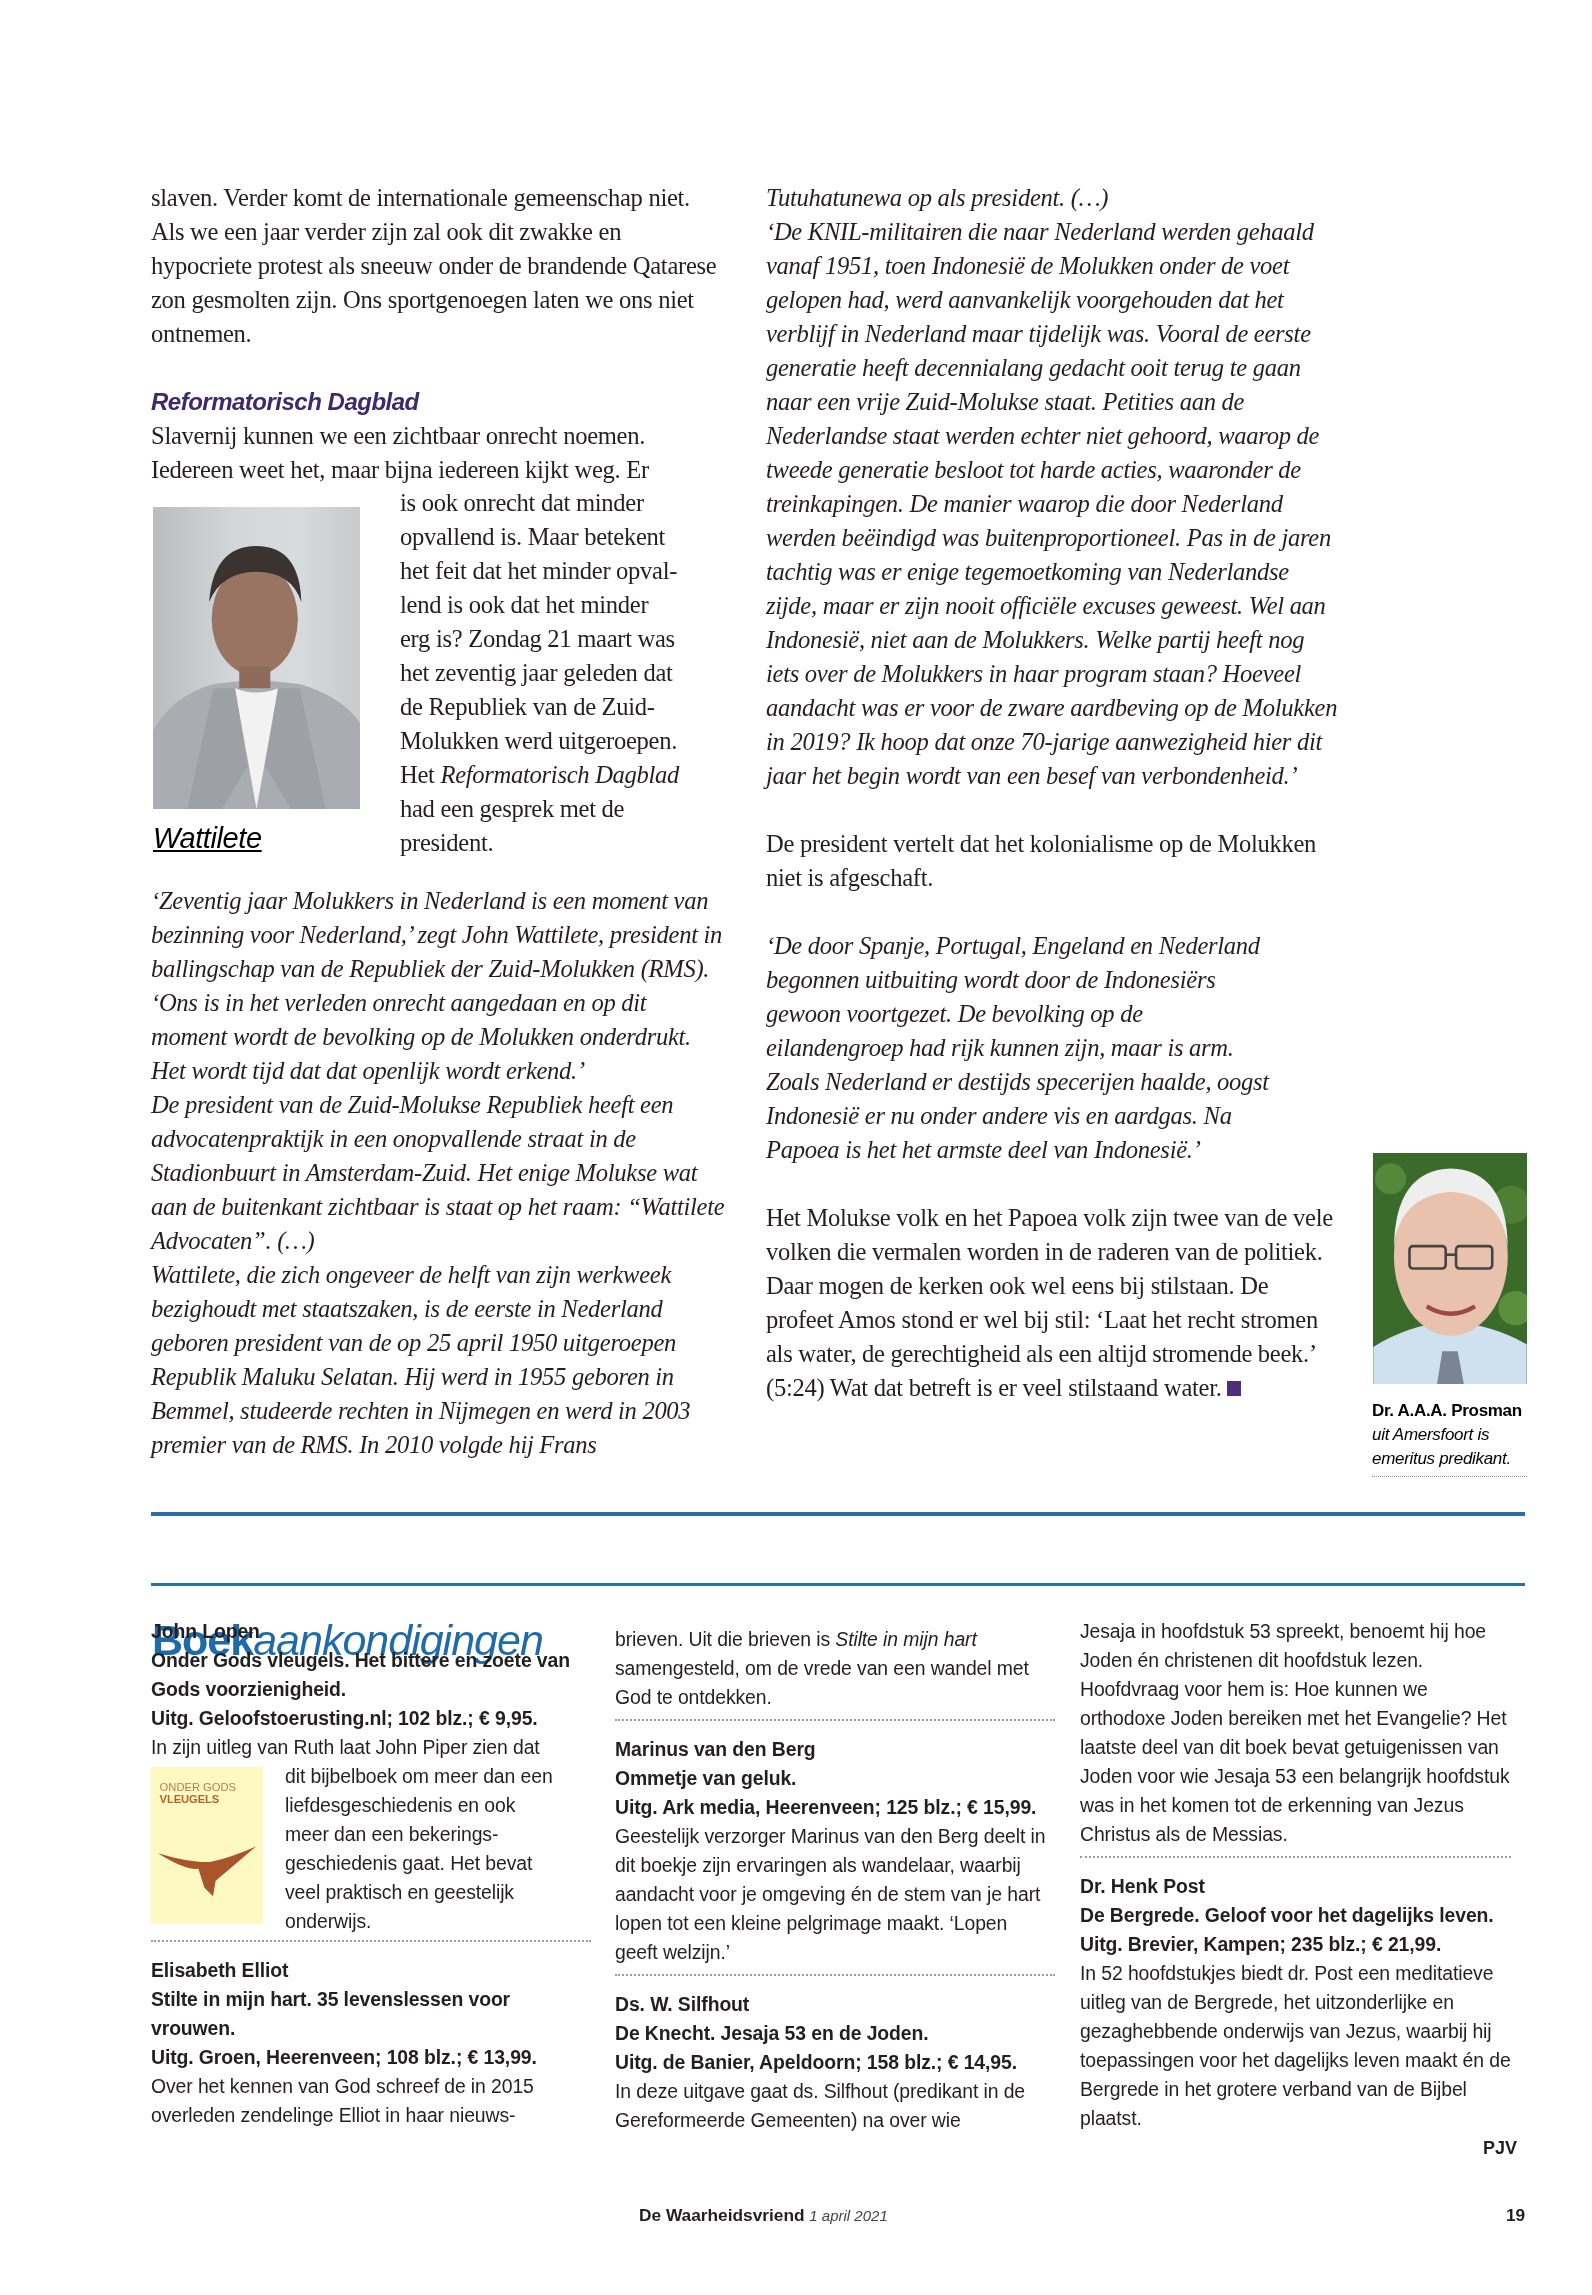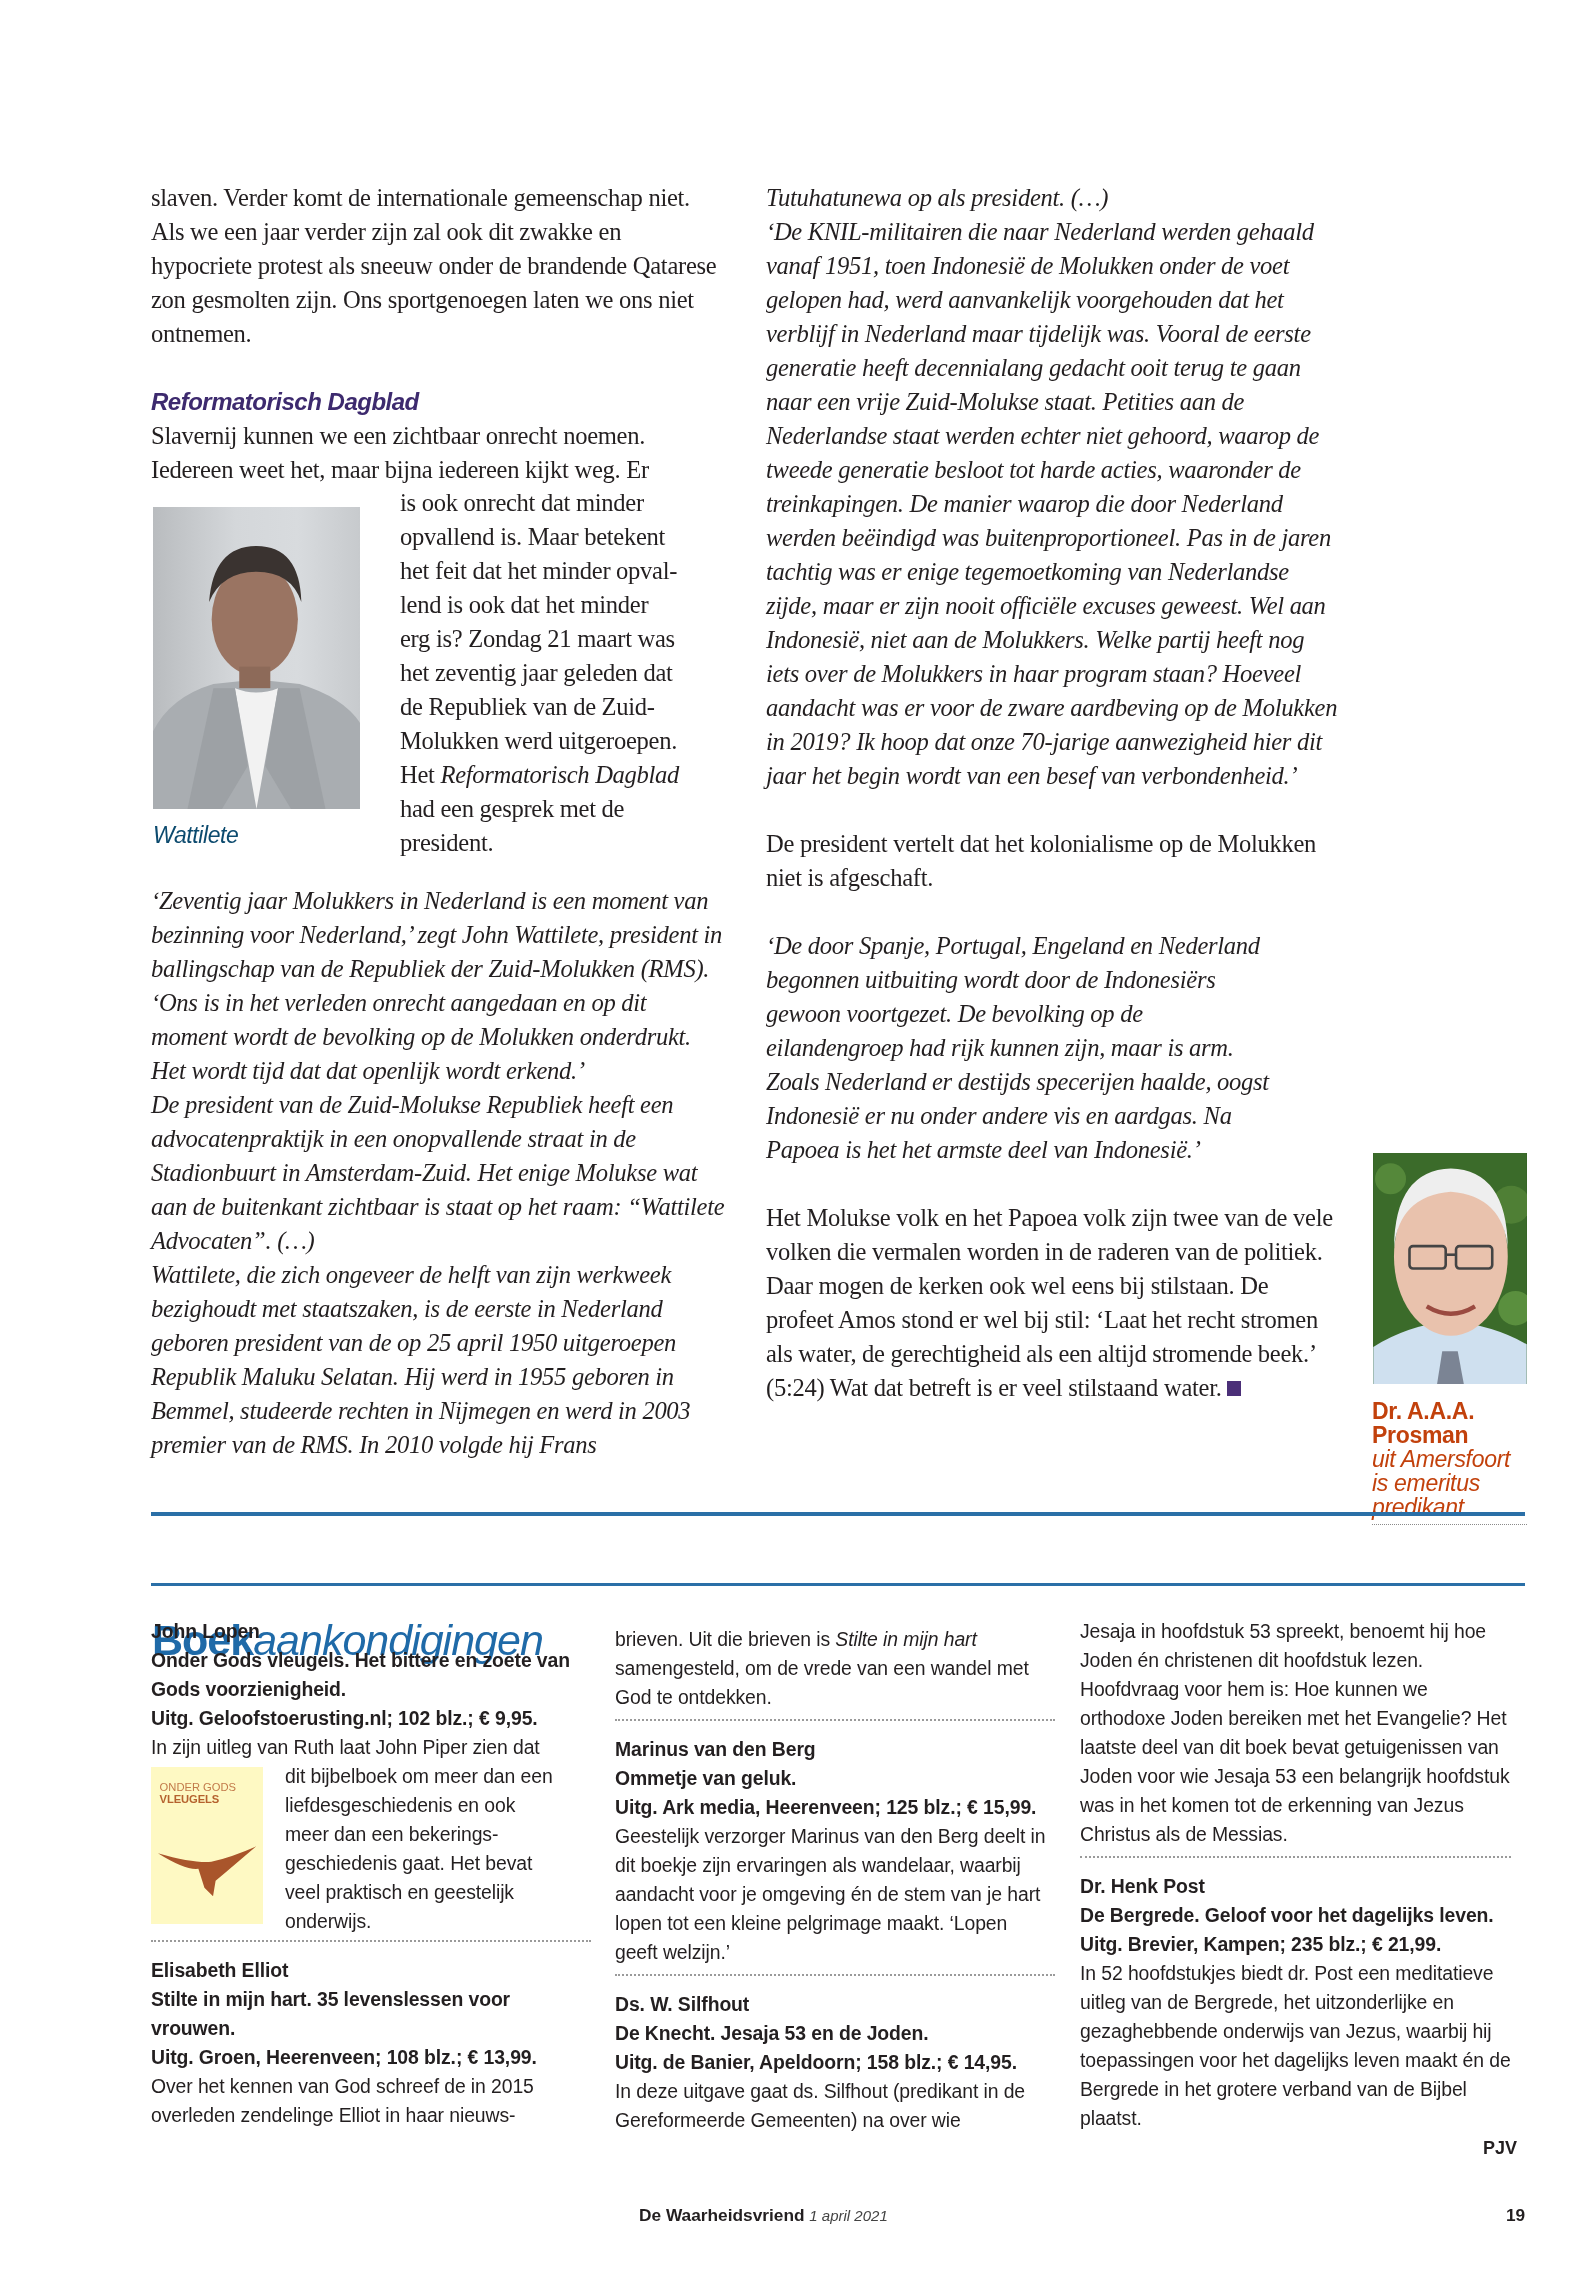--- a/index.html
+++ b/index.html
@@ -6,23 +6,23 @@
   body { width:1592px; height:2295px; position:relative; overflow:hidden; color:#231f20; }
   .serif { font-family: "Liberation Serif", "DejaVu Serif", serif; }
   .sans { font-family: "Liberation Sans", "DejaVu Sans", sans-serif; }
   .col { position:absolute; }
   .art { font-size:24.6px; line-height:34px; letter-spacing:-0.3px; }
   .art p { margin:0; }
   .it { font-style:italic; }
   .gap { height:34px; }
   .subhead { color:#3d2a6e; font-style:italic; font-weight:bold; font-size:24px; line-height:34px; letter-spacing:-0.5px; }
   .photo { position:absolute; overflow:hidden; }
-  .caption-wat { position:absolute; font-style:italic; font-size:23px; letter-spacing:-0.4px; color:#0c4a6e; }
+  .caption-wat { position:absolute; font-style:italic; font-size:29px; letter-spacing:-0.4px; color:#000000;text-decoration:underline; }
   .endmark { display:inline-block; width:14.7px; height:14.7px; background:#4b2f78; vertical-align:baseline; margin-left:5.2px; }
-  .prosman-cap { position:absolute; left:1372px; width:155px; font-size:23px; line-height:24px; color:#c2410c; letter-spacing:-0.3px; }
+  .prosman-cap { position:absolute; left:1372px; width:155px; font-size:17px; line-height:24px; color:#000000; letter-spacing:-0.3px; }
   .prosman-cap .nm { font-weight:bold; }
   .dotline { border-bottom:1.7px dotted #8a8a8a; }
   .rule { position:absolute; height:3.5px; background:#2a6fa7; }
   .heading { position:absolute; left:152px; top:1616px; font-size:43px; color:#1f6aa8; letter-spacing:-1px; }
   .heading b { font-weight:bold; }
   .heading i { font-weight:normal; font-style:italic; }
   .book { font-size:19.4px; line-height:29px; letter-spacing:-0.1px; }
   .book p { margin:0; }
   .book .b { font-weight:bold; }
   .book .sep { border-bottom:2.6px dotted #9a9a9a; margin:7px 0 14px 0; }

